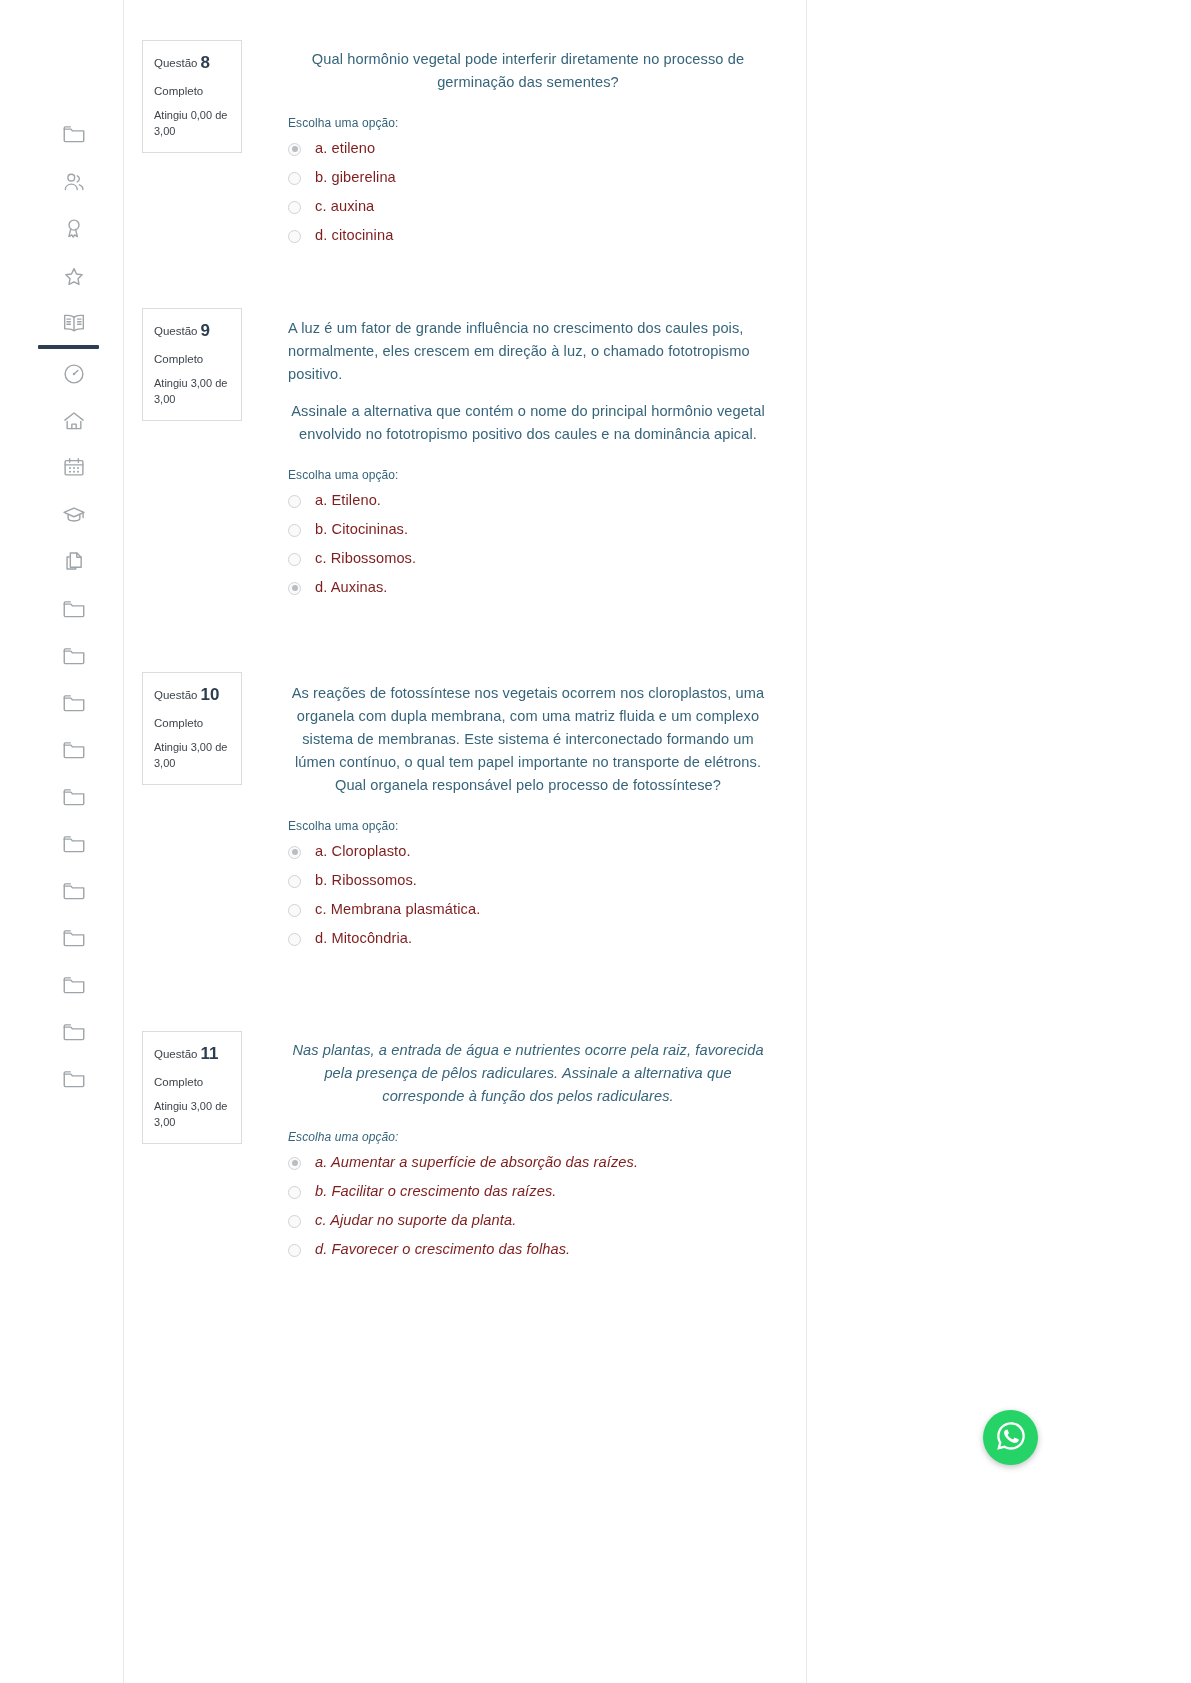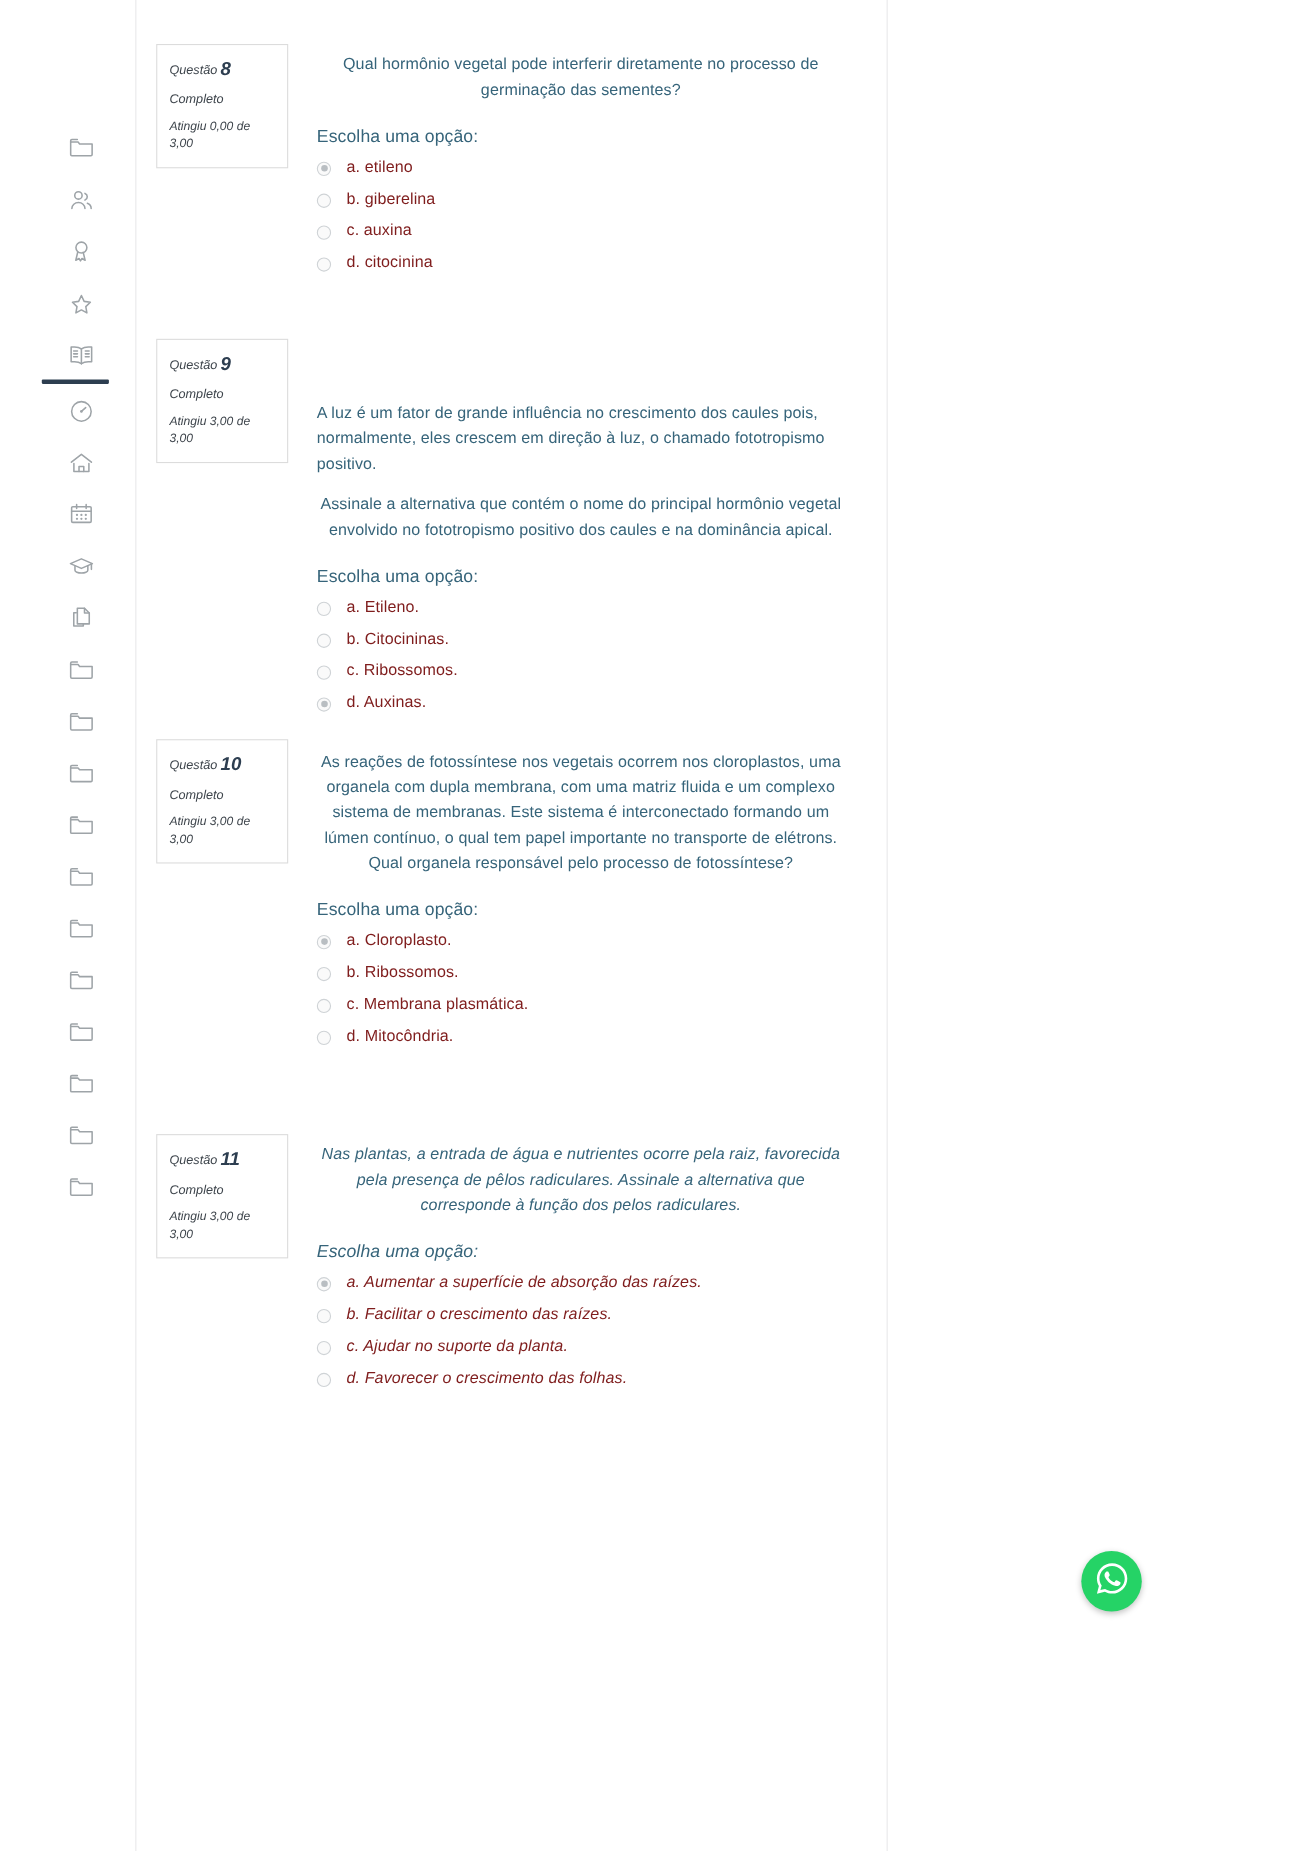--- a/index.html
+++ b/index.html
@@ -48,28 +48,27 @@
   
   .col-sep-right {
     position: absolute;
     left: 806px; top: 0;
     width: 1px; height: 1683px;
     background: #e8e8ea;
   }
 
   .qinfo {
     position: absolute;
-    width: 120px;
+    width: 100px;
     border: 1px solid #dcdcdc;
     background: #ffffff;
     padding: 10px 11px 12px 11px;
     font-size: 11.5px;
     line-height: 1.45;
     color: #3d444b;
-    font-style: italic;
   }
   .qinfo .qnum {
     font-size: 11.5px;
     color: #3d444b;
     white-space: nowrap;
     margin-bottom: 7px;
   }
   .qinfo .qnum b {
     font-size: 17px;
     font-weight: 700;
@@ -89,21 +88,21 @@
   .qtext {
     font-size: 14.6px;
     line-height: 1.57;
     color: #36647a;
     letter-spacing: .1px;
   }
   .qtext p { margin-bottom: 14px; }
   .qtext p:last-child { margin-bottom: 0; text-align: center; }
 
   .prompt {
-    font-size: 16px;
+    font-size: 12px;
     color: #36647a;
     margin-top: 22px;
     margin-bottom: 10px;
     letter-spacing: .1px;
   }
 
   .opts { list-style: none; }
   .opt {
     display: flex;
     align-items: flex-start;
@@ -323,21 +322,21 @@
             <span class="radio"></span>
             <span class="opt-label">d. citocinina</span>
           </li>
         </ul>
       </div>
       <div class="qinfo" style="left: 142px; top: 308px;">
         <div class="qnum"><span>Questão</span><b>9</b></div>
         <div class="qstate">Completo</div>
         <div class="qmark">Atingiu 3,00 de 3,00</div>
       </div>
-      <div class="qbody" style="top: 317px; margin-top: 48px;">
+      <div class="qbody" style="top: 317px;">
         <div class="qtext">
           <p>A luz é um fator de grande influência no crescimento dos caules pois, normalmente, eles crescem em direção à luz, o chamado fototropismo positivo.</p>
           <p>Assinale a alternativa que contém o nome do principal hormônio vegetal envolvido no fototropismo positivo dos caules e na dominância apical.</p>
         </div>
         <div class="prompt">Escolha uma opção:</div>
         <ul class="opts">
           <li class="opt">
             <span class="radio"></span>
             <span class="opt-label">a. Etileno.</span>
           </li>

